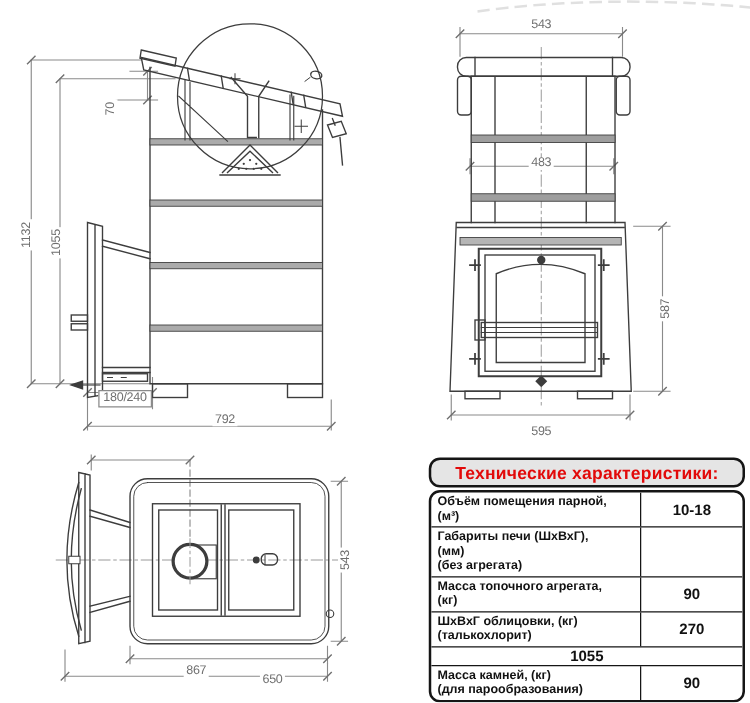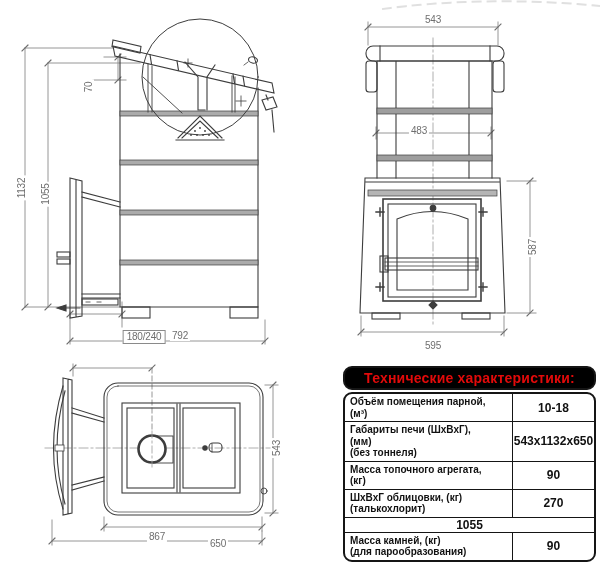--- a/index.html
+++ b/index.html
@@ -8,21 +8,21 @@
   #lineart{position:absolute;left:0;top:0;}
 
   .dim-label{position:absolute;font-family:"Liberation Sans",sans-serif;font-size:10px;
              color:#6f6f6f;background:#fff;padding:0 2px;white-space:nowrap;
              transform:translate(-50%,-50%);letter-spacing:-0.2px;line-height:1;}
   .dim-label.rot{transform:translate(-50%,-50%) rotate(-90deg);}
   .dim-label.boxed{border:1px solid #8a8a8a;padding:1px 3px;}
 
   .spec-table{position:absolute;left:343px;top:366px;width:253px;}
   .t-title{border:2px solid #151515;border-radius:9px;height:20px;display:flex;align-items:center;
-           justify-content:center;font-weight:bold;font-size:14px;color:#e20a0a;background:#000000;
+           justify-content:center;font-weight:bold;font-size:14px;color:#e20a0a;background:#e5e5e5;
            letter-spacing:0.2px;}
   .t-body{border:2px solid #151515;border-radius:9px;margin-top:2px;overflow:hidden;background:#fff;}
   .t-row{display:flex;border-top:1.5px solid #151515;}
   .t-row:first-child{border-top:none;}
   .t-label{flex:0 0 57%;padding:2px 20px 2px 5px;font-size:10px;font-weight:bold;color:#111;
            white-space:pre-line;line-height:1.15;border-right:1.5px solid #151515;
            display:flex;align-items:center;}
   .t-value{flex:1;display:flex;align-items:center;justify-content:center;
            font-size:12px;font-weight:bold;color:#111;}
 </style>
@@ -170,43 +170,42 @@
       <path d="M63,386 Q44,449 63,509 M65,391 Q49,449 65,504"></path>
       <rect x="55" y="445" width="9" height="6" fill="#fff" stroke-width="0.8"></rect>
       <path d="M72,408 L104,418 M72,413 L104,422 M72,490 L104,481 M72,485 L104,477"></path>
       <circle cx="264" cy="491" r="3" stroke-width="0.9"></circle>
     </g>
   </svg>
 
   <span class="dim-label rot" style="left:22px;top:188px;">1132</span>
   <span class="dim-label rot" style="left:46px;top:194px;">1055</span>
   <span class="dim-label rot" style="left:89px;top:87px;">70</span>
-  <span class="dim-label boxed" style="left:100px;top:337px;margin-left:44px;">180/240</span>
+  <span class="dim-label boxed" style="left:100px;top:319px;">180/240</span>
   <span class="dim-label" style="left:180px;top:336px;">792</span>
 
   <span class="dim-label" style="left:433px;top:20px;">543</span>
-  <span class="dim-label" style="left:419px;top:131px;">483</span>
+  <span class="dim-label" style="left:433px;top:131px;">483</span>
   <span class="dim-label rot" style="left:533px;top:247px;">587</span>
   <span class="dim-label" style="left:433px;top:346px;">595</span>
 
   <span class="dim-label rot" style="left:277px;top:448px;">543</span>
   <span class="dim-label" style="left:182px;top:544px;margin-left:36px;">650</span>
   <span class="dim-label" style="left:157px;top:537px;">867</span>
 
   <div class="spec-table">
     <div class="t-title">Технические характеристики:</div>
     <div class="t-body">
       <div class="t-row">
         <div class="t-label">Объём помещения парной, (м³)</div>
         <div class="t-value">10-18</div>
       </div>
       <div class="t-row">
         <div class="t-label">Габариты печи (ШхВхГ), (мм)
- (без тоннеля)</div>
-        <div class="t-value">543х1132х650</div>
+ (без агрегата)</div>
       </div>
       <div class="t-row">
         <div class="t-label">Масса топочного агрегата, (кг)</div>
         <div class="t-value">90</div>
       </div>
       <div class="t-row">
         <div class="t-label">ШхВхГ облицовки, (кг)
 (талькохлорит)</div>
         <div class="t-value">270</div>
       </div>

